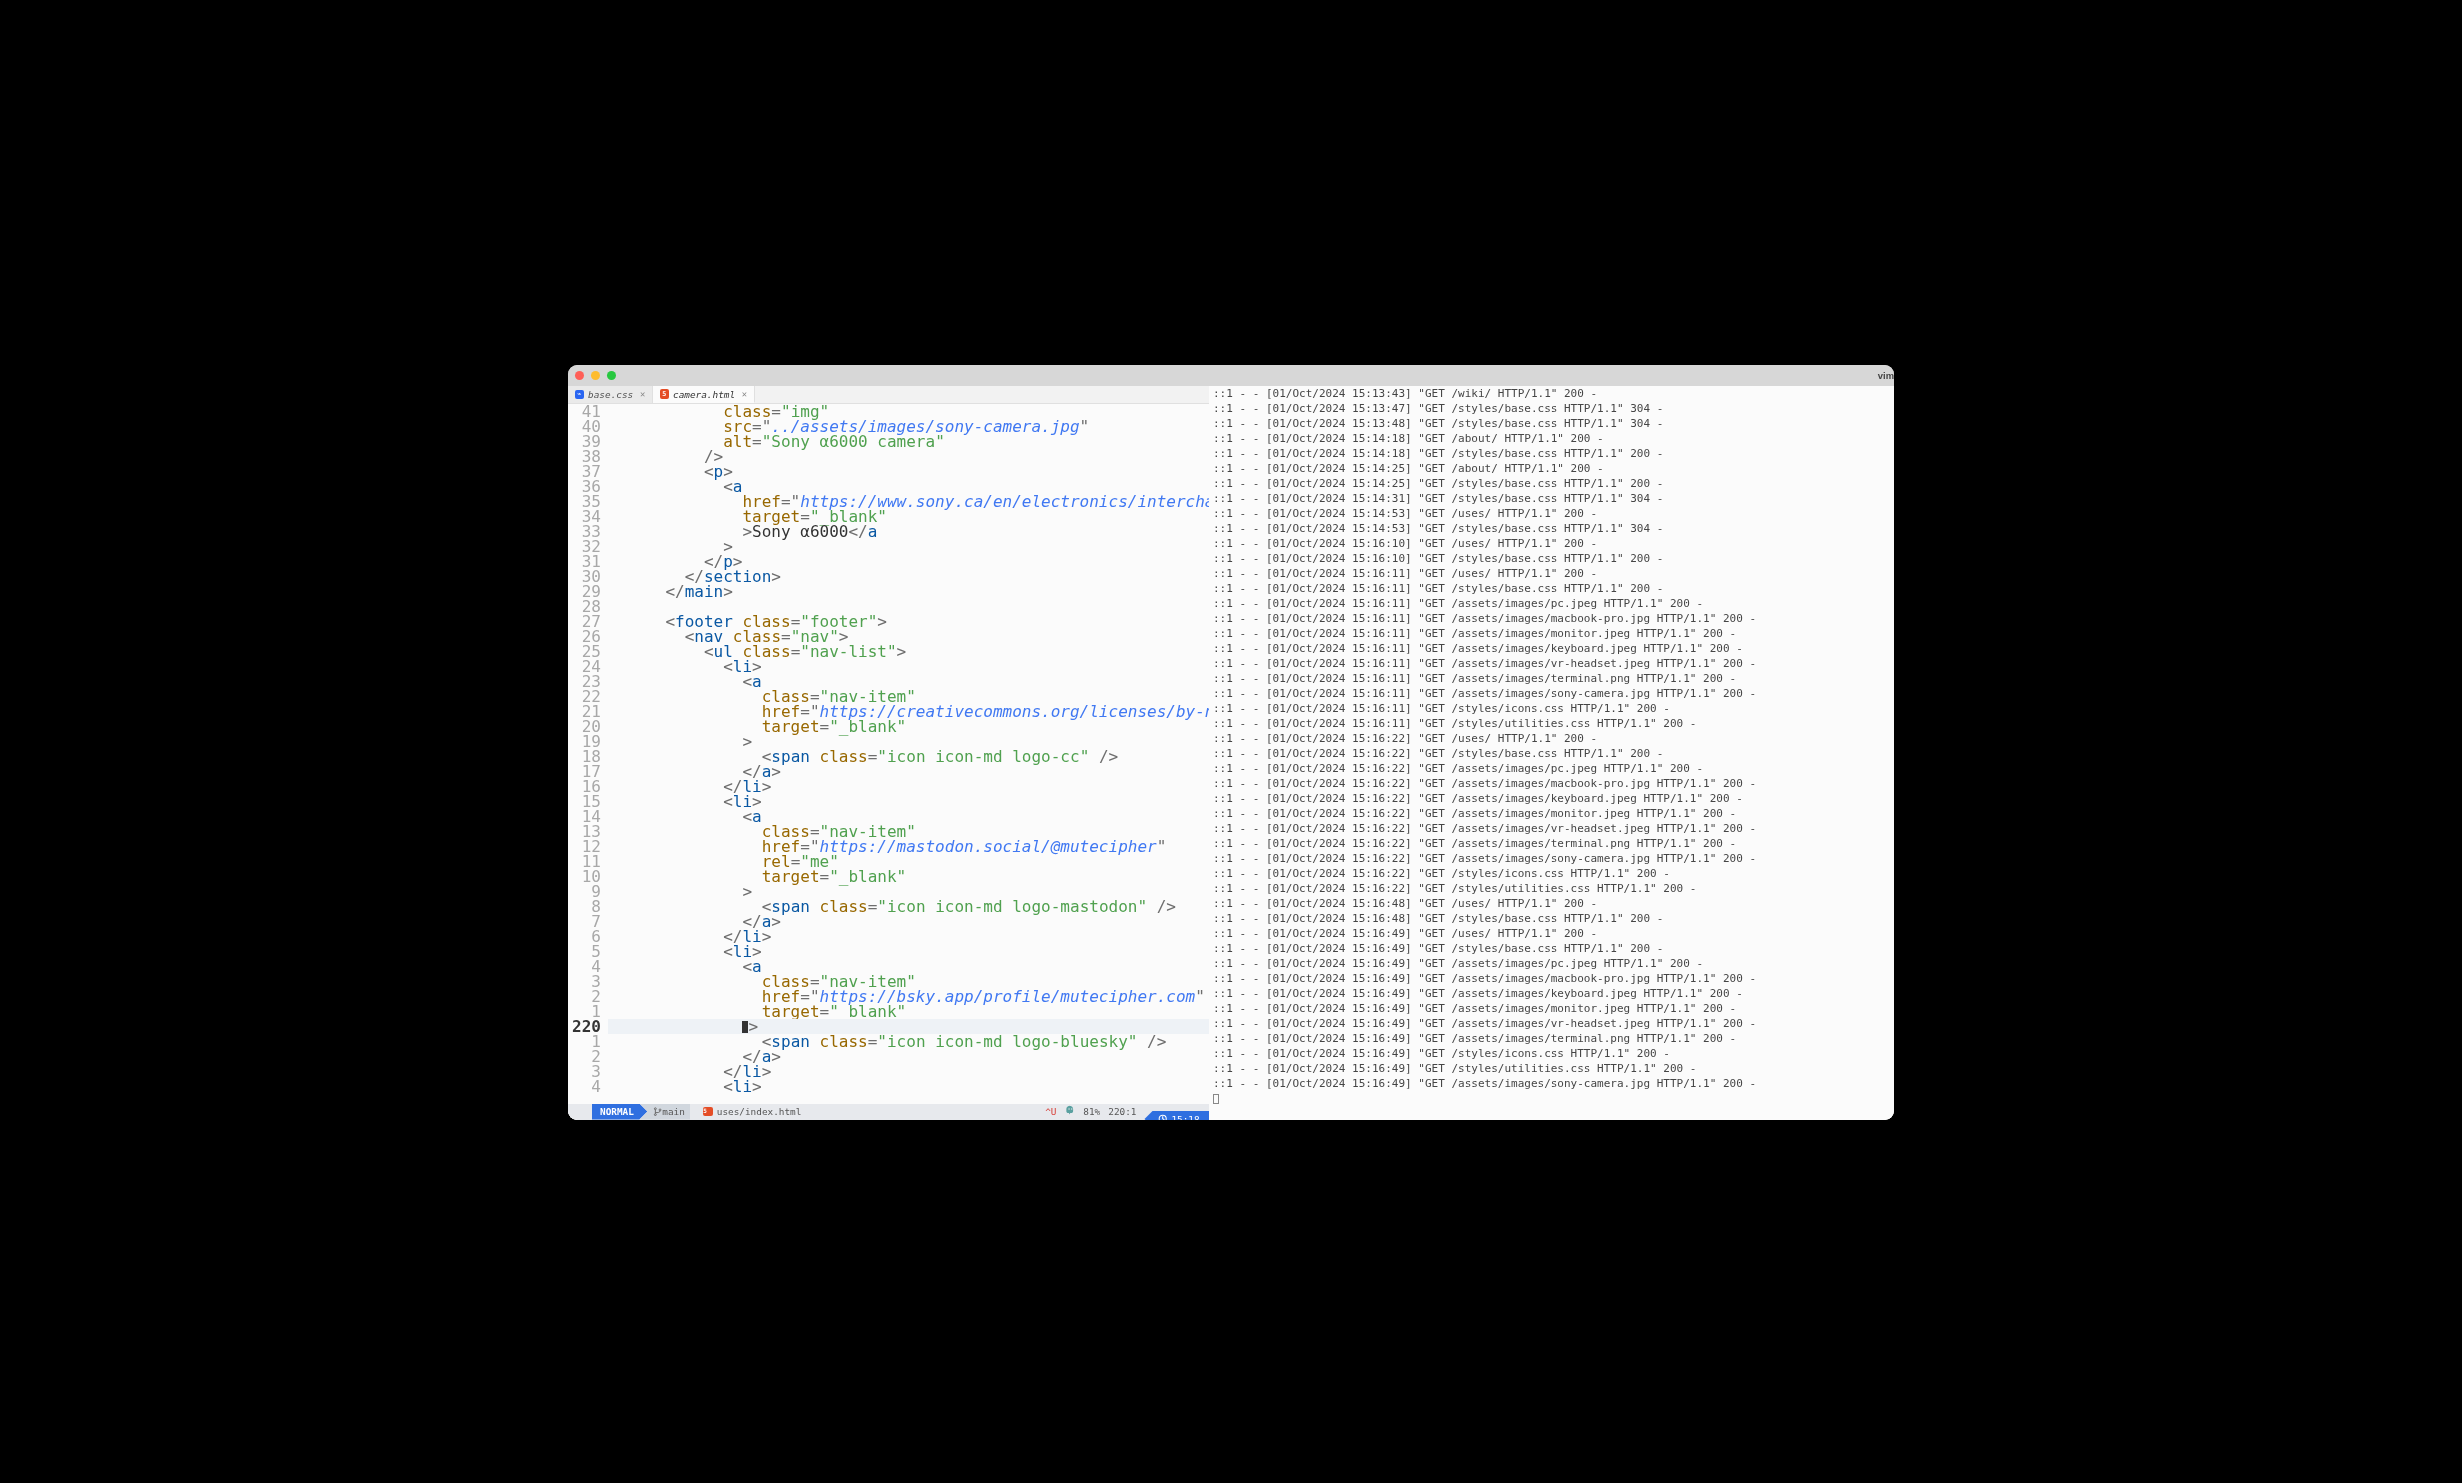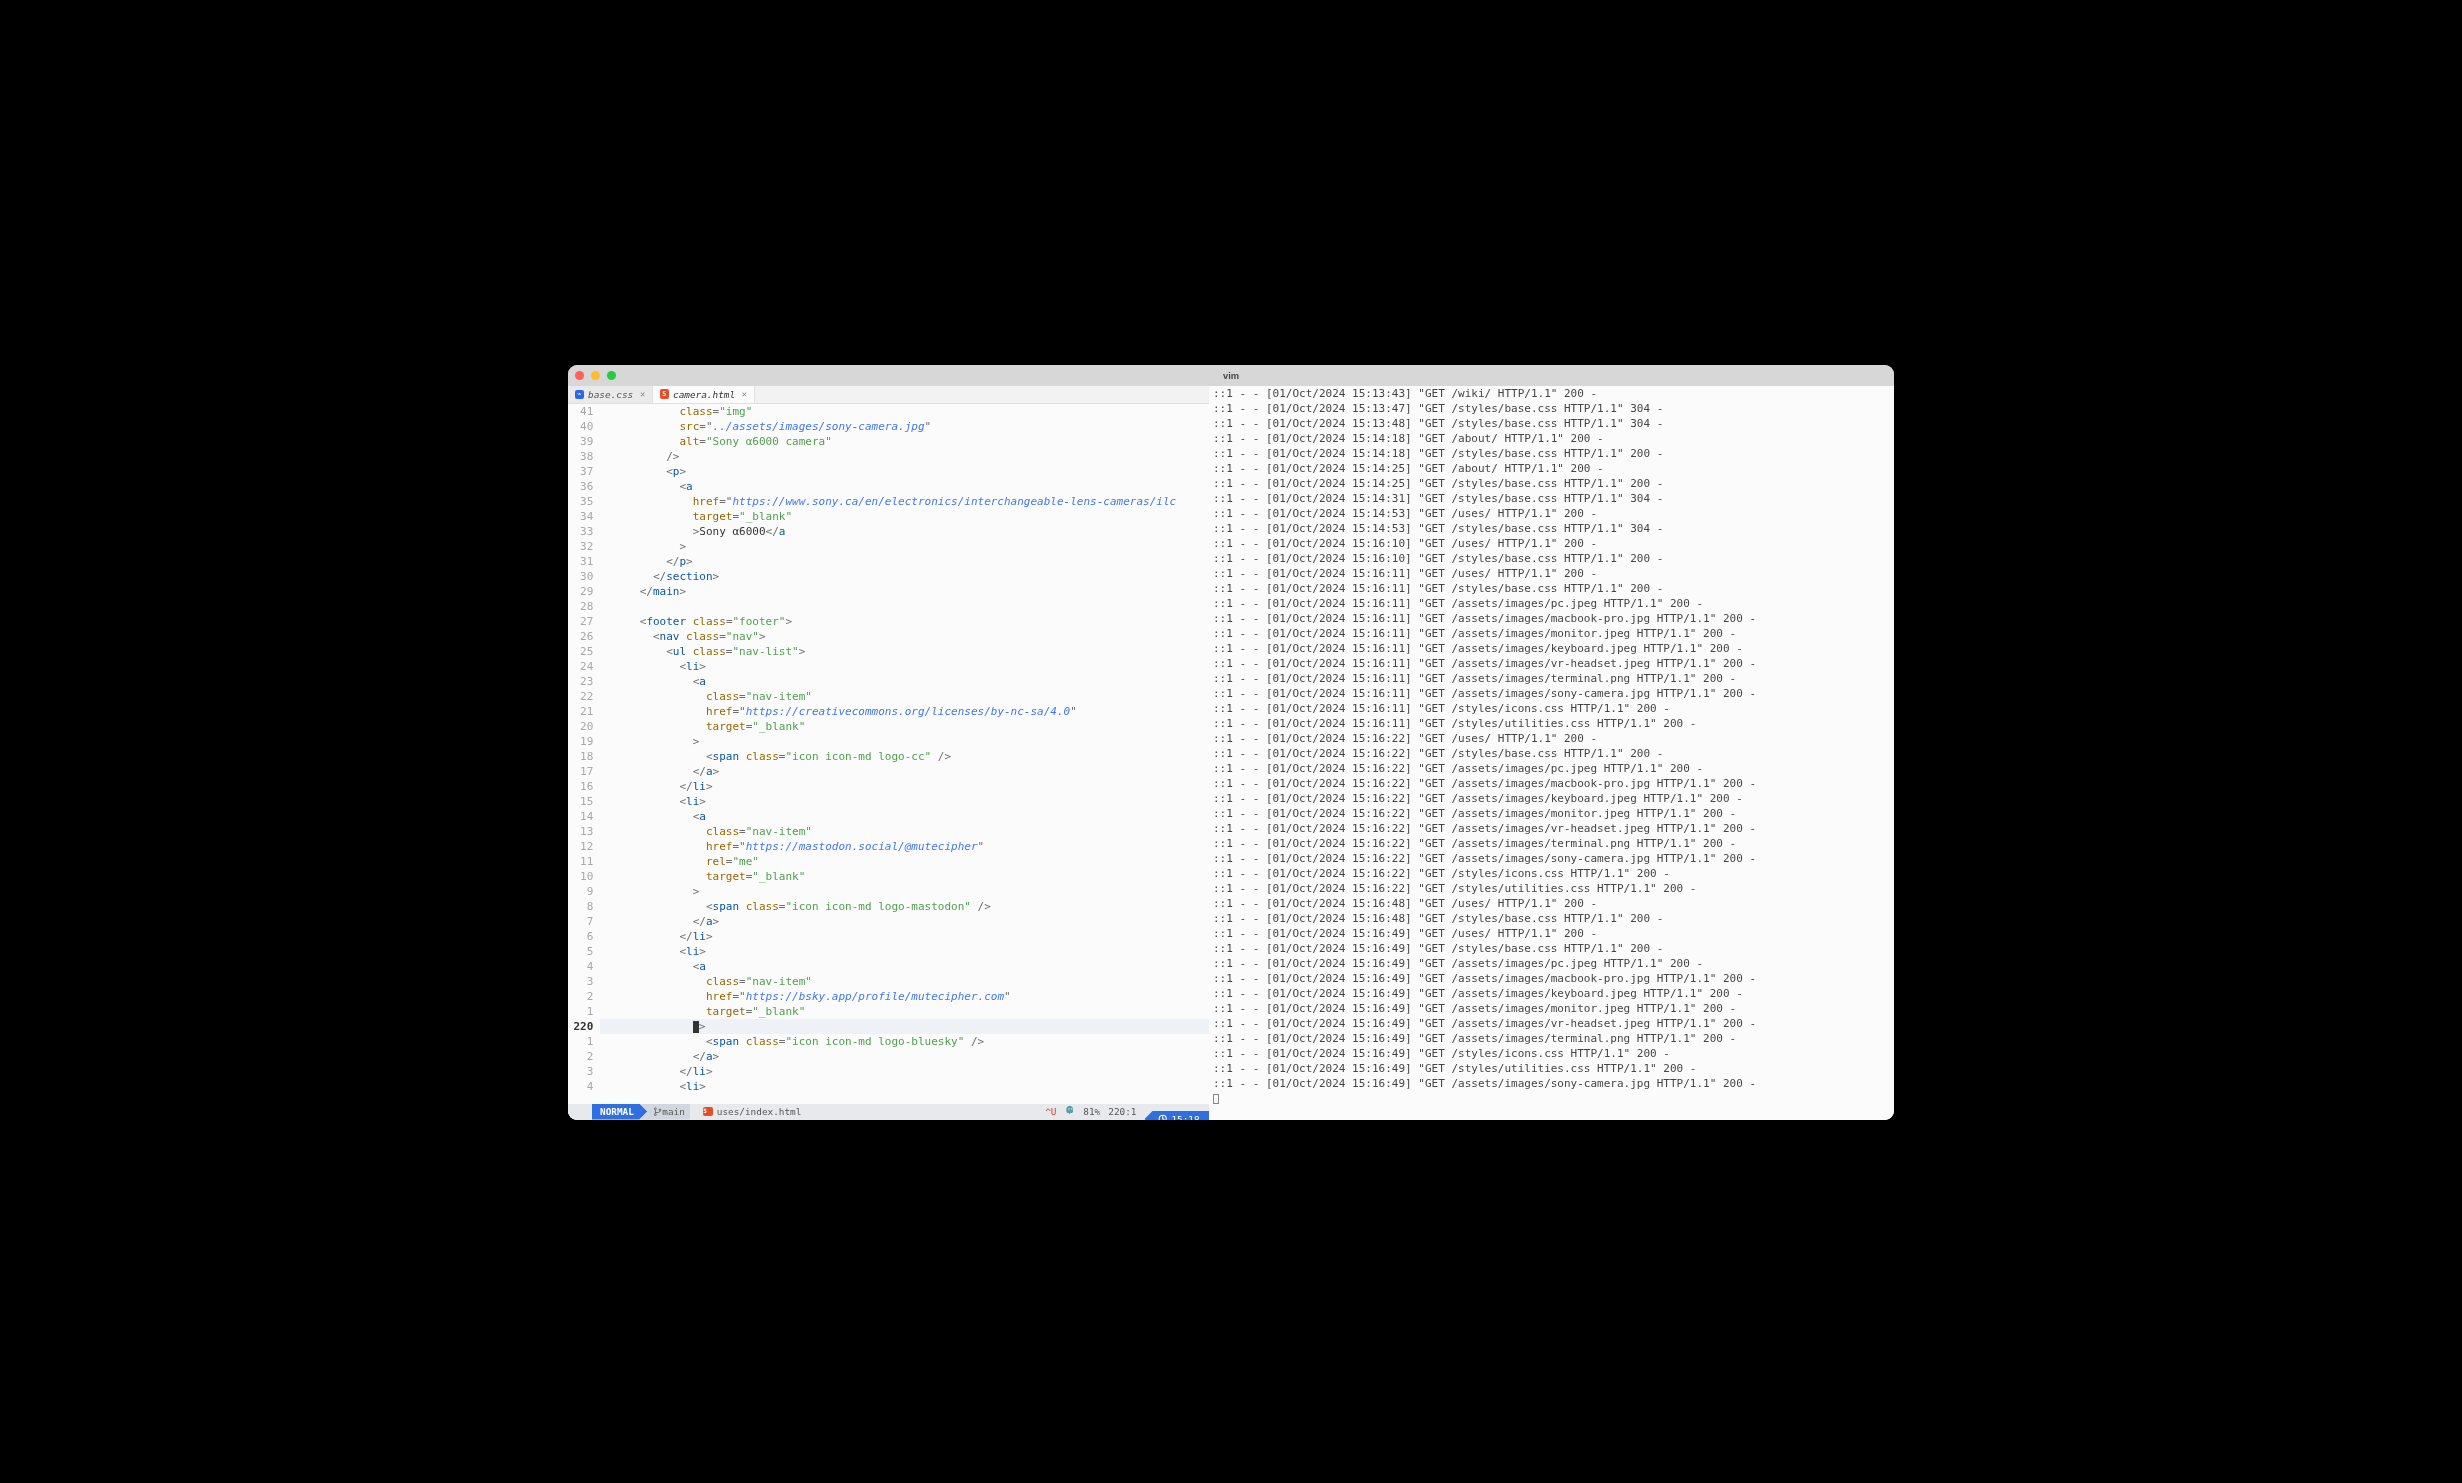--- a/index.html
+++ b/index.html
@@ -37,21 +37,21 @@
     gap: 6.7px;
     align-items: center;
   }
   .dot { width: 9.4px; height: 9.4px; border-radius: 50%; }
   .dot.red { background: #ff5f57; }
   .dot.yellow { background: #febc2e; }
   .dot.green { background: #28c840; }
   .window-title {
     position: absolute;
     left: 0; right: 0;
-    text-align: center;
+    text-align: right;
     font-family: -apple-system, sans-serif;
     font-weight: 600;
     color: #444;
     font-size: 9.4px;
   }
   .panes {
     flex: 1;
     display: flex;
     min-height: 0;
     background: #fbfbfb;
@@ -94,21 +94,21 @@
   .tab.inactive { background: #eaeaea; }
   .tab.active { background: #fbfbfb; color: #333; border-bottom: 1.3px solid #fbfbfb; margin-bottom:-0.7px;}
   .tab .file-icon { width: 9.4px; height: 9.4px; display:inline-flex; align-items:center; justify-content:center; font-style: normal; font-weight: bold; font-size: 6.7px; border-radius: 2px; }
   .file-icon.css { background: #2965f1; color: #fff; }
   .file-icon.html { background: #e44d26; color: #fff; }
   .tab .close { font-style: normal; color: #888; font-size: 8.8px; margin-left: 2.7px; }
   .editor {
     flex: 1;
     display: flex;
     overflow: hidden;
-    font-size: 11px;
+    font-size: 16px;
     line-height: 15px;
   }
   .gutter {
     background: #fbfbfb;
     color: #a8a8a8;
     text-align: right;
     padding: 0 6.7px 0 4px;
     user-select: none;
     white-space: pre;
     flex: 0 0 32px;

